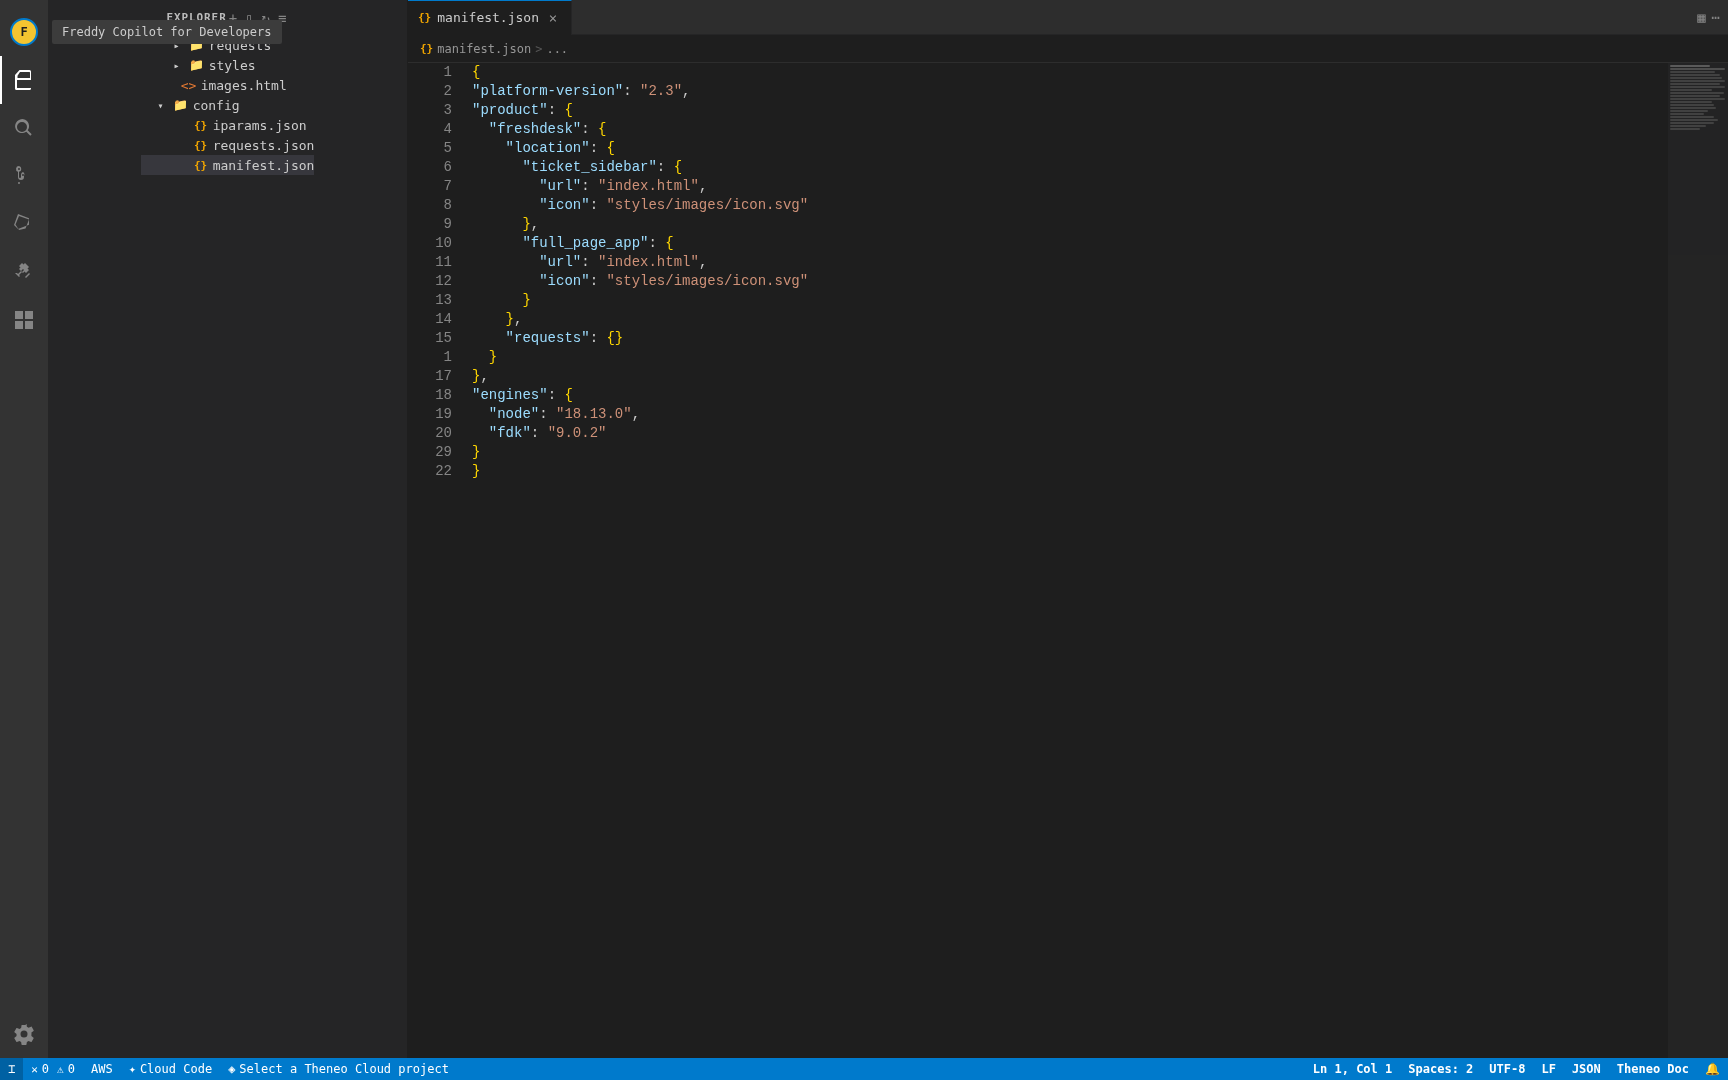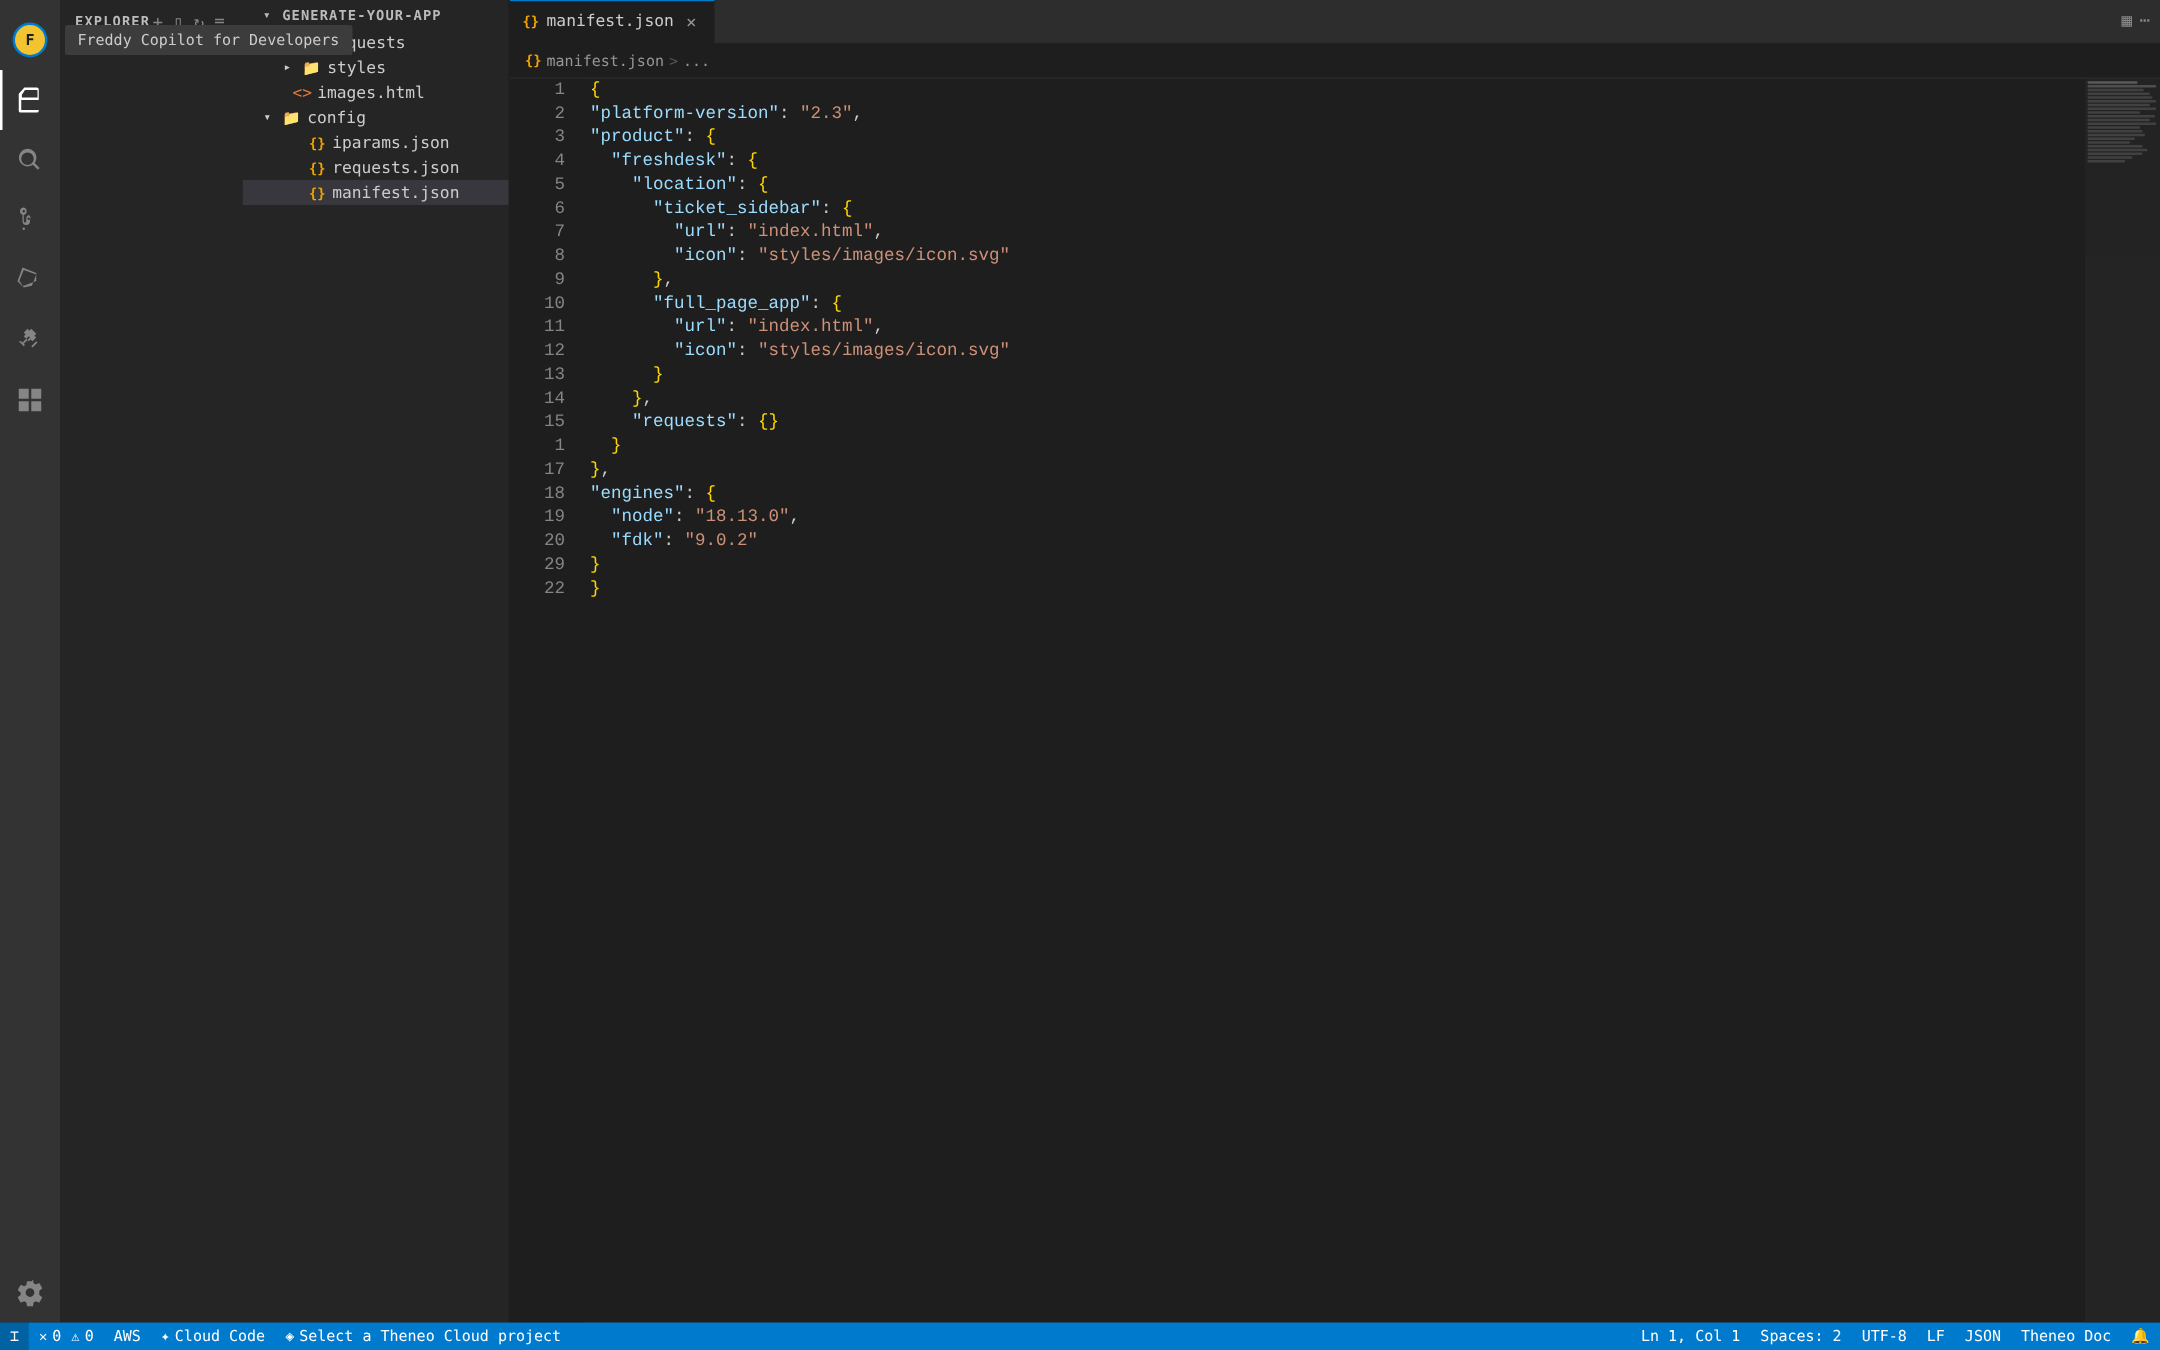--- a/index.html
+++ b/index.html
@@ -78,22 +78,24 @@
       border-radius: 2px;
       z-index: 100;
       pointer-events: none;
     }
 
     
     .sidebar {
       width: 360px;
       background: #252526;
       display: flex;
+      flex-direction: column;
       flex-shrink: 0;
       border-right: 1px solid #1e1e1e;
+      align-items: center;
     }
     .sidebar-header {
       display: flex;
       align-items: center;
       justify-content: space-between;
       padding: 8px 12px;
       height: 35px;
       flex-shrink: 0;
     }
     .sidebar-header-title {
@@ -348,20 +350,21 @@
       white-space: nowrap;
     }
     .status-item-dark {
       background: rgba(0,0,0,0.2);
     }
     .status-right {
       margin-left: auto;
       display: flex;
       align-items: center;
       height: 100%;
+      font-weight: bold;
     }
 
     .editor-relative {
       position: relative;
       flex: 1;
       overflow: hidden;
       display: flex;
       flex-direction: column;
     }
   </style>
@@ -418,24 +421,20 @@
       <div class="sidebar-header-actions">
         <span title="New File">+</span>
         <span title="New Folder">▯</span>
         <span title="Refresh">↻</span>
         <span title="Collapse All">≡</span>
       </div>
     </div>
 
     <div class="file-tree">
 
-      <div class="tree-section-header">
-        <span class="chevron open"></span>
-        <span>GENERATE-YOUR-APP</span>
-      </div>
 
       <div class="tree-item" style="padding-left: 28px;">
         <span class="chevron closed"></span>
         <span class="item-icon folder-icon">📁</span>
         <span>requests</span>
       </div>
 
       <div class="tree-item" style="padding-left: 28px;">
         <span class="chevron closed"></span>
         <span class="item-icon folder-icon">📁</span>

